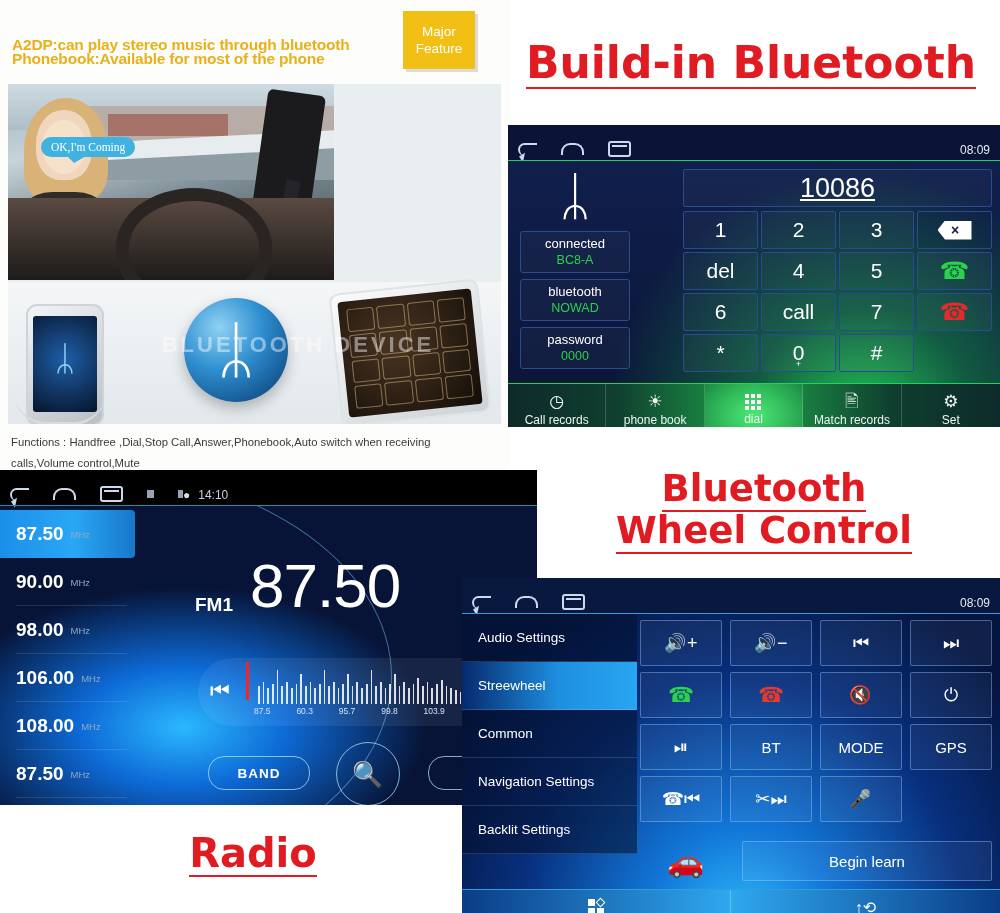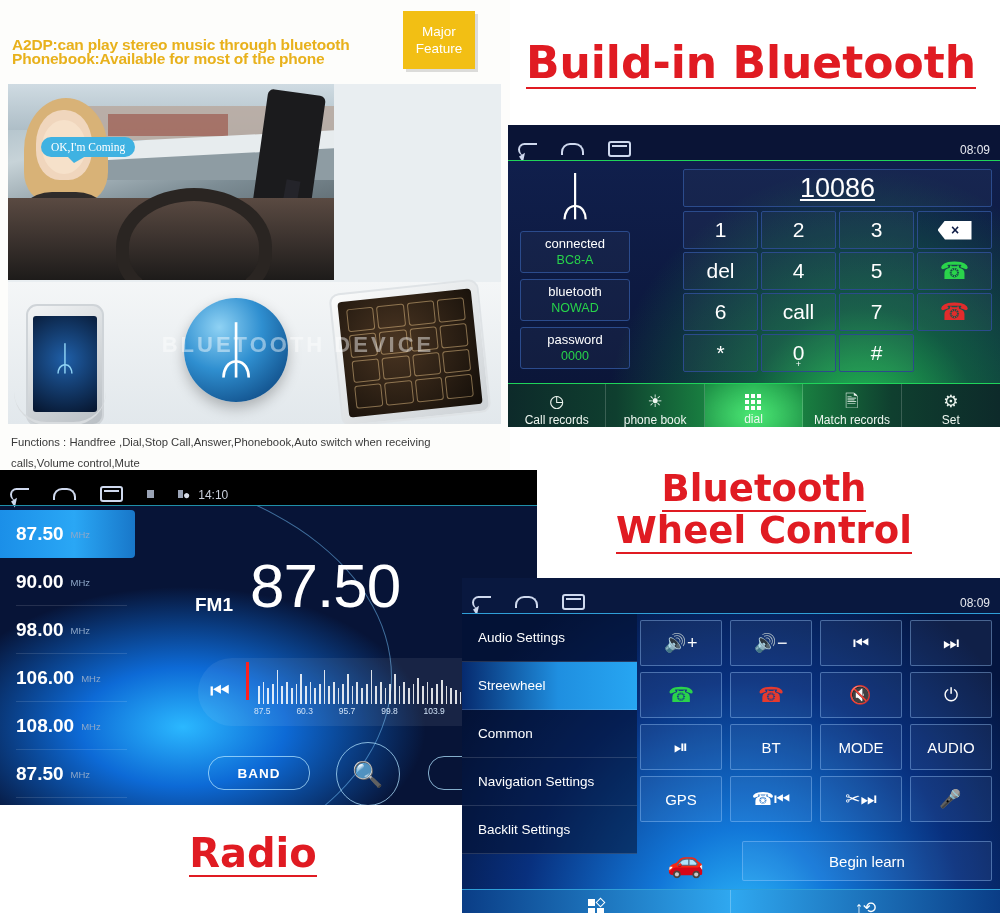--- a/index.html
+++ b/index.html
@@ -550,21 +550,20 @@
       <div class="swc-btn ic">🔊−</div>
       <div class="swc-btn ic">⏮</div>
       <div class="swc-btn ic">⏭</div>
       <div class="swc-btn green">☎</div>
       <div class="swc-btn red">☎</div>
       <div class="swc-btn ic">🔇</div>
       <div class="swc-btn ic">⏻</div>
       <div class="swc-btn ic">⏯</div>
       <div class="swc-btn">BT</div>
       <div class="swc-btn">MODE</div>
-      <div class="swc-btn">AUDIO</div>
       <div class="swc-btn">GPS</div>
       <div class="swc-btn ic">☎⏮</div>
       <div class="swc-btn ic">✂⏭</div>
       <div class="swc-btn ic">🎤</div>
     </div>
 
     <div id="swc-learnrow">
       <div id="swc-car-icon">🚗</div>
       <div id="btn-begin-learn">Begin learn</div>
     </div>

